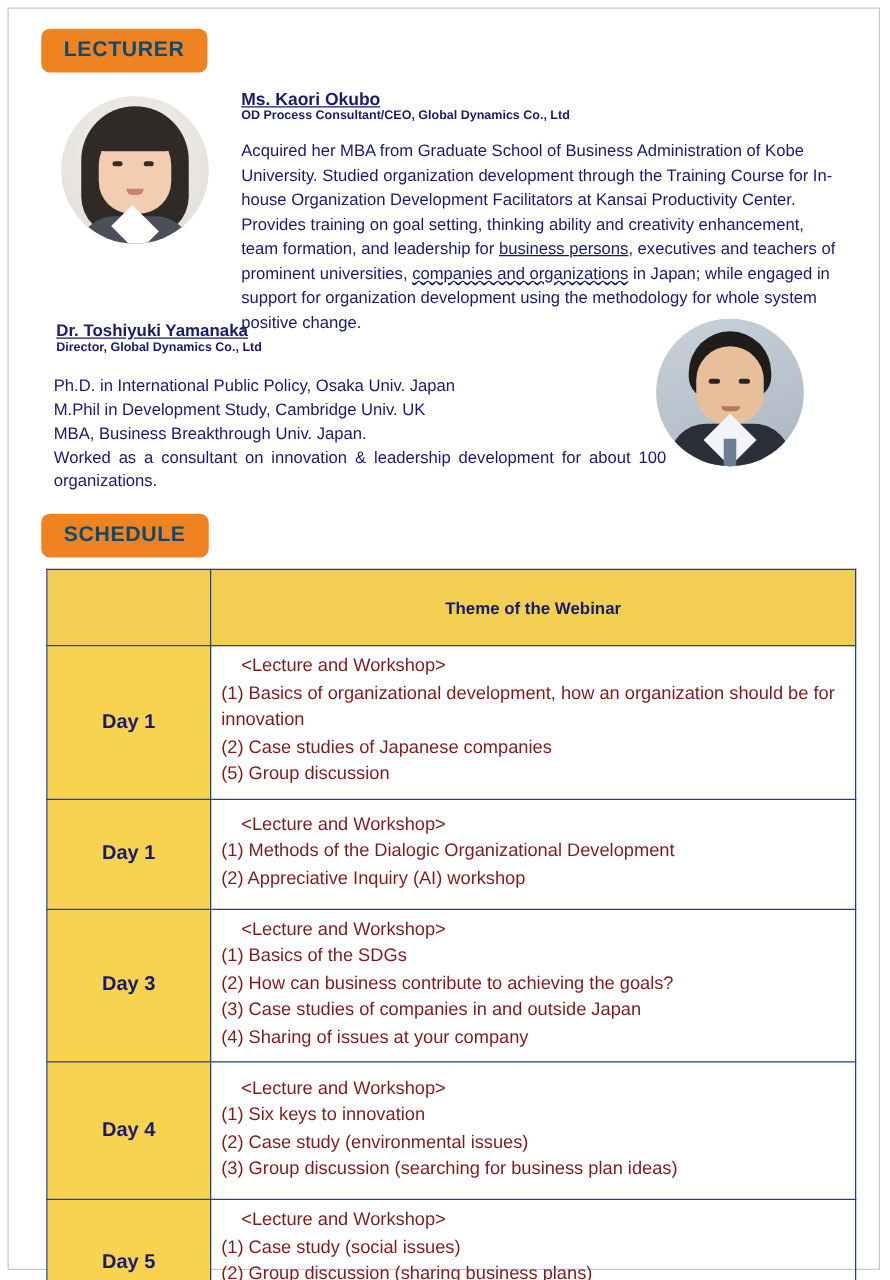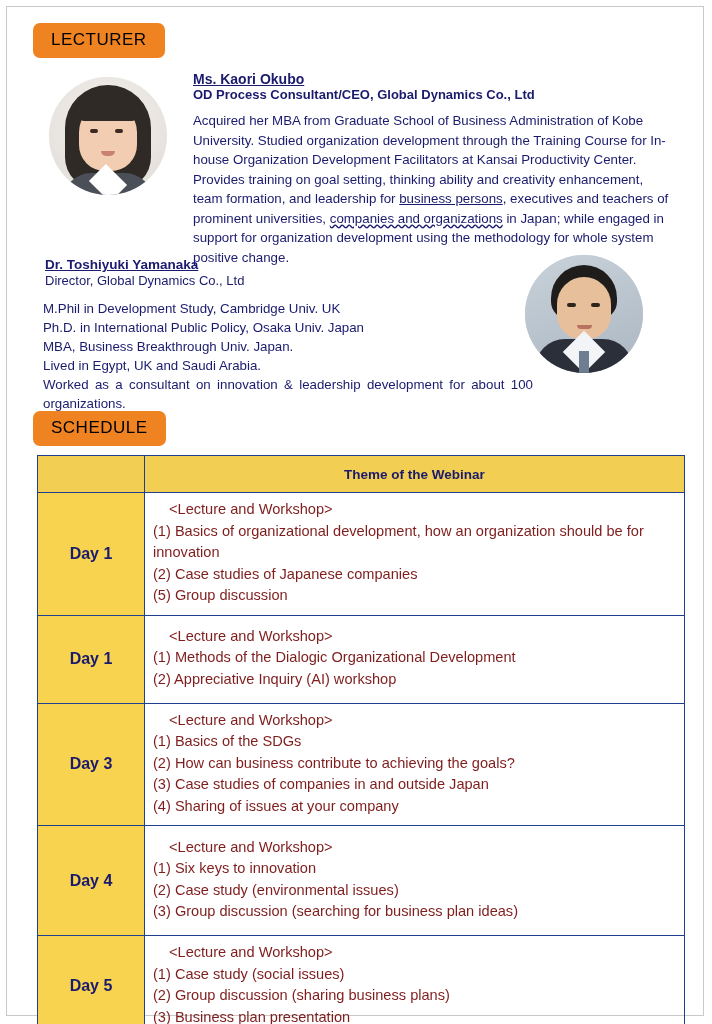--- a/index.html
+++ b/index.html
@@ -22,22 +22,22 @@
     width: 698px;
     height: 1010px;
     border: 1px solid #c9c9c9;
     box-sizing: border-box;
     background: #fff;
   }
   
   .banner {
     display: inline-block;
     background: #ef8322;
-    color: #000000;
-    font-weight: normal;
+    color: #0c4a6e;
+    font-weight: bold;
     font-size: 17px;
     letter-spacing: 0.5px;
     padding: 7px 18px 8px 18px;
     border-radius: 7px;
   }
   .banner-wrap-lecturer {
     position: absolute;
     left: 26px;
     top: 16px;
   }
@@ -120,21 +120,21 @@
     left: 186px;
     top: 64px;
     font-size: 14px;
     font-weight: bold;
     text-decoration: underline;
   }
   .lect1-title {
     position: absolute;
     left: 186px;
     top: 80px;
-    font-size: 13px;
+    font-size: 10px;
     font-weight: bold;
   }
   .lect1-bio {
     position: absolute;
     left: 186px;
     top: 104px;
     width: 478px;
     font-size: 13.3px;
     line-height: 19.5px;
   }
@@ -215,22 +215,22 @@
     left: 38px;
     top: 250px;
     font-size: 13.5px;
     font-weight: bold;
     text-decoration: underline;
   }
   .lect2-title {
     position: absolute;
     left: 38px;
     top: 266px;
-    font-size: 13px;
-    font-weight: normal;
+    font-size: 10px;
+    font-weight: bold;
   }
   .lect2-bio {
     position: absolute;
     left: 36px;
     top: 292px;
     width: 490px;
     font-size: 13.3px;
     line-height: 19px;
   }
   .lect2-bio .justify {
@@ -242,21 +242,21 @@
     position: absolute;
     left: 30px;
     top: 448px;
     width: 648px;
     border-collapse: collapse;
     table-layout: fixed;
   }
   .schedule-table td, .schedule-table th {
     border: 1px solid #1f3f8f;
     vertical-align: middle;
-    padding: 4px;
+    padding: 16px;
   }
   .schedule-table th.corner {
     width: 98px;
     height: 28px;
     background: #f2cf52;
   }
   .schedule-table th.theme-head {
     background: #f2cf52;
     color: #1a1a6e;
     font-size: 13.5px;
@@ -319,24 +319,23 @@
     <div class="eye-l"></div>
     <div class="eye-r"></div>
     <div class="mouth"></div>
     <div class="shirt"></div>
     <div class="tie"></div>
   </div>
 
   <div class="lect2-name">Dr. Toshiyuki Yamanaka</div>
   <div class="lect2-title">Director, Global Dynamics Co., Ltd</div>
   <div class="lect2-bio">
+    <div>Ph.D. in International Public Policy, Osaka Univ. Japan</div>
     <div>M.Phil in Development Study, Cambridge Univ. UK</div>
-    <div>Ph.D. in International Public Policy, Osaka Univ. Japan</div>
     <div>MBA, Business Breakthrough Univ. Japan.</div>
-    <div>Lived in Egypt, UK and Saudi Arabia.</div>
     <div class="justify">Worked as a consultant on innovation &amp; leadership development for about 100 organizations.</div>
   </div>
 
   <div class="banner-wrap-schedule">
     <span class="banner">SCHEDULE</span>
   </div>
 
   <table class="schedule-table">
     <thead>
       <tr>

